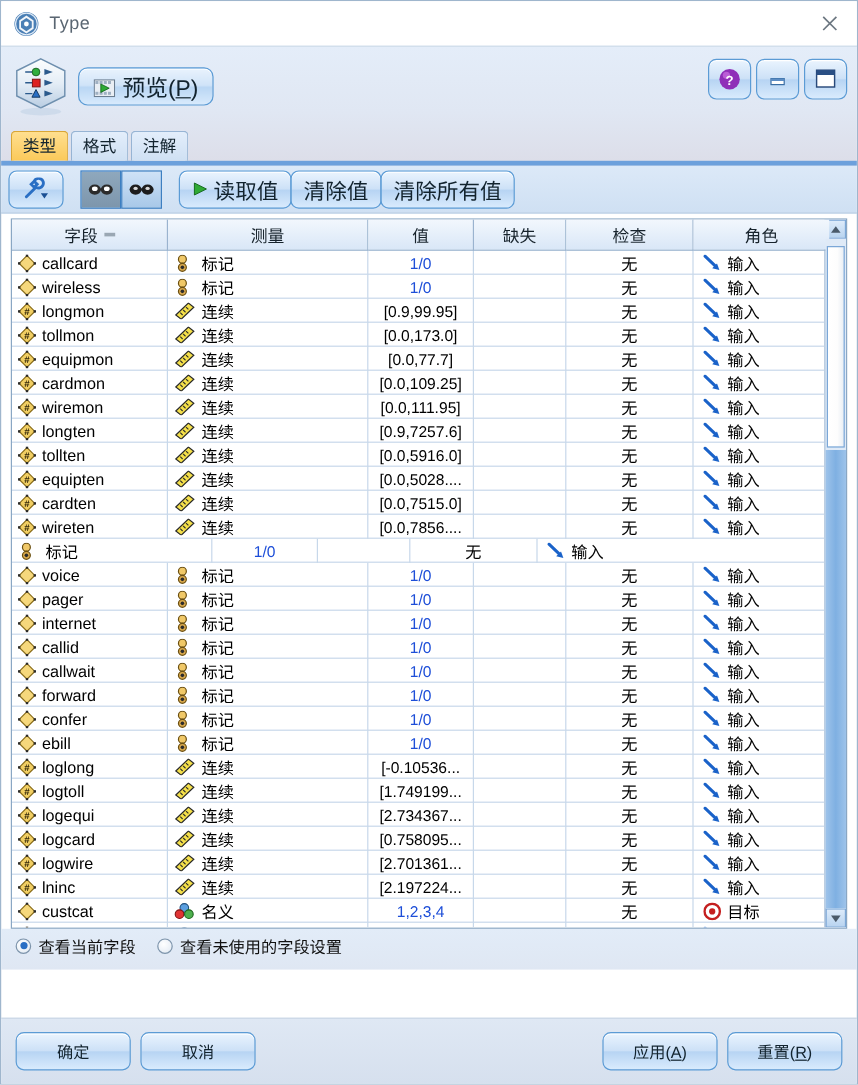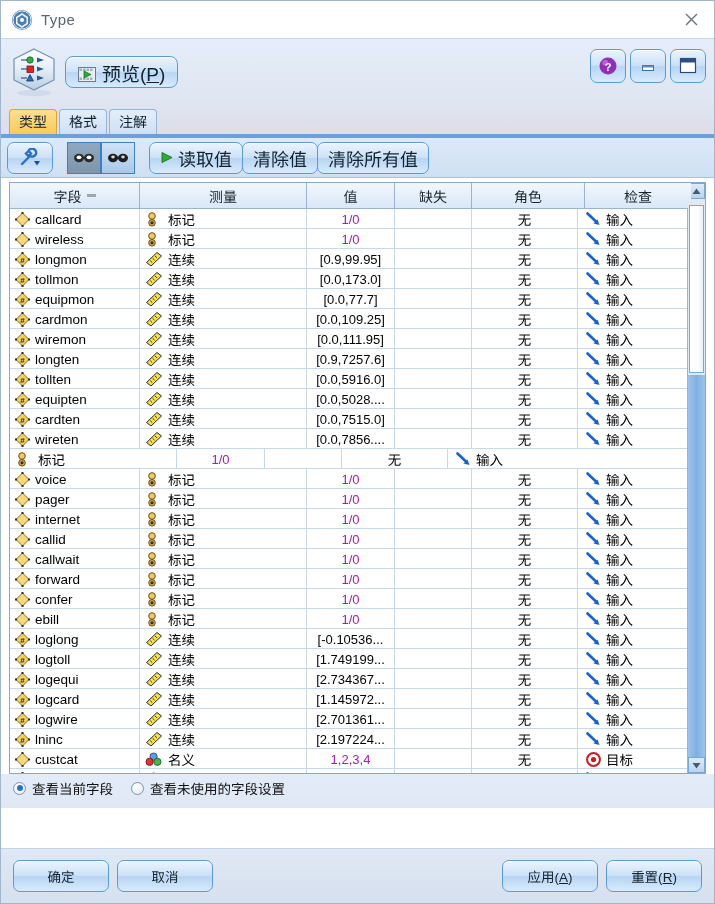--- a/index.html
+++ b/index.html
@@ -121,21 +121,21 @@
   .tbody{flex:1 1 auto;position:relative;overflow:hidden;}
   .row{display:flex;height:20px;box-sizing:border-box;border-bottom:1px solid #c7d8ea;}
   .cell{
     box-sizing:border-box;border-right:1px solid #c7d8ea;height:20px;
     display:flex;align-items:center;font-size:13.5px;color:#000;
     padding:0 4px;overflow:hidden;white-space:nowrap;
   }
   .cell.c-field{gap:5px;padding-left:5px;}
   .cell.c-measure{gap:6px;padding-left:5px;}
   .cell.c-values{justify-content:center;font-size:13px;}
-  .cell.c-values.muted{color:#a21caf;}
+  .cell.c-values.muted{color:#1d4ed8;}
   .cell.c-missing{}
   .cell.c-check{justify-content:center;}
   .cell.c-role{gap:5px;padding-left:8px;}
   .cell:last-child{border-right:none;}
 
   
   .w-field{width:130px;flex:0 0 130px;}
   .w-measure{width:167px;flex:0 0 167px;}
   .w-values{width:88px;flex:0 0 88px;}
   .w-missing{width:77px;flex:0 0 77px;text-align:center;}
@@ -356,25 +356,25 @@
           </div>
           <div class="th w-measure">
               <span>测量</span>
             </div>
           <div class="th w-values">
               <span>值</span>
             </div>
           <div class="th w-missing">
               <span>缺失</span>
             </div>
+          <div class="th w-check">
+              <span>检查</span>
+            </div>
           <div class="th w-role">
               <span>角色</span>
-            </div>
-          <div class="th w-check">
-              <span>检查</span>
             </div>
         </div>
         <div class="tbody" id="tbody">
             <div class="row">
               <div class="cell c-field w-field">
                 <span class="ic ic-diamond"><svg width="15" height="15" viewBox="0 0 15 15">
                     <polygon points="7.5,1 14,7.5 7.5,14 1,7.5" fill="#f6d87c" stroke="#8a6c18" stroke-width="1"></polygon>
                     <rect x="0" y="6.5" width="2" height="2" fill="#2b2b2b"></rect>
                     <rect x="13" y="6.5" width="2" height="2" fill="#2b2b2b"></rect>
                     <rect x="6.5" y="0" width="2" height="2" fill="#2b2b2b"></rect>
@@ -1294,21 +1294,21 @@
                     <polygon points="1.5,10.5 12,0.5 16.5,4 6,14" fill="#f5e04a" stroke="#2b2b2b" stroke-width="1"></polygon>
                     <g stroke="#2b2b2b" stroke-width="0.9">
                       <line x1="5.2" y1="8.6" x2="7.2" y2="10.5"></line>
                       <line x1="7.6" y1="6.3" x2="9.6" y2="8.2"></line>
                       <line x1="10" y1="4" x2="12" y2="5.9"></line>
                     </g>
                   </svg></span>
                 <span>连续</span>
               </div>
               <div class="cell c-values w-values">
-                <span>[1.145972...</span>
+                <span>[0.758095...</span>
               </div>
               <div class="cell c-missing w-missing">
                 <span></span>
               </div>
               <div class="cell c-check w-check">
                 <span>无</span>
               </div>
               <div class="cell c-role w-role">
                 <span class="ic ic-role"><svg width="15" height="14" viewBox="0 0 15 14">
                     <line x1="1.5" y1="1.5" x2="10" y2="9.5" stroke="#1a62c9" stroke-width="2.6" stroke-linecap="round"></line>

